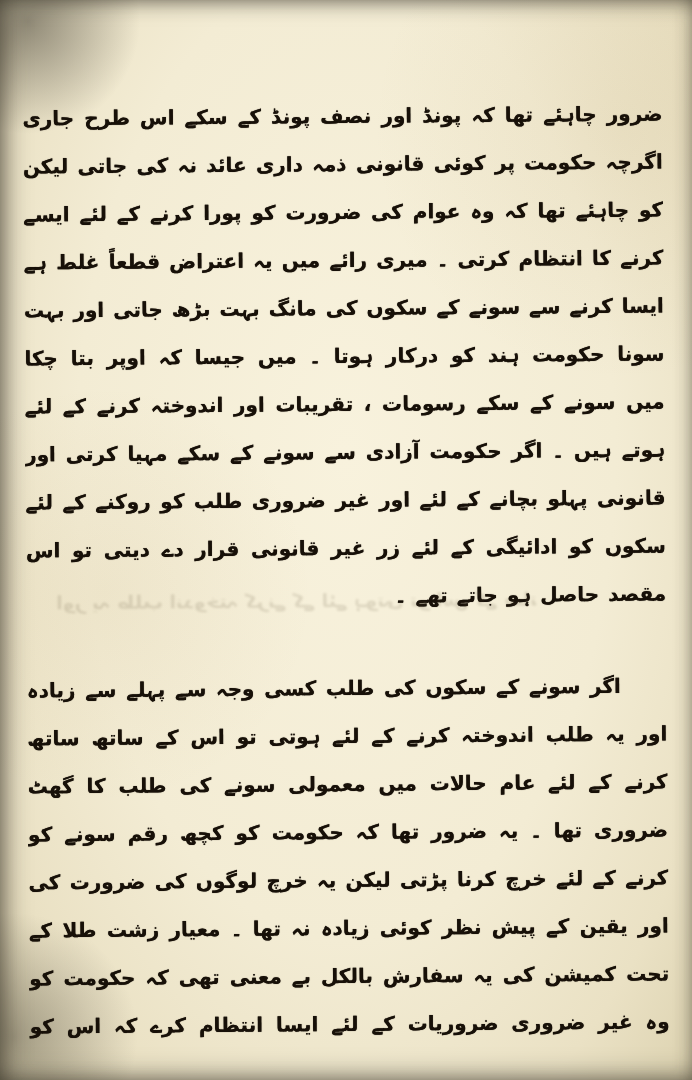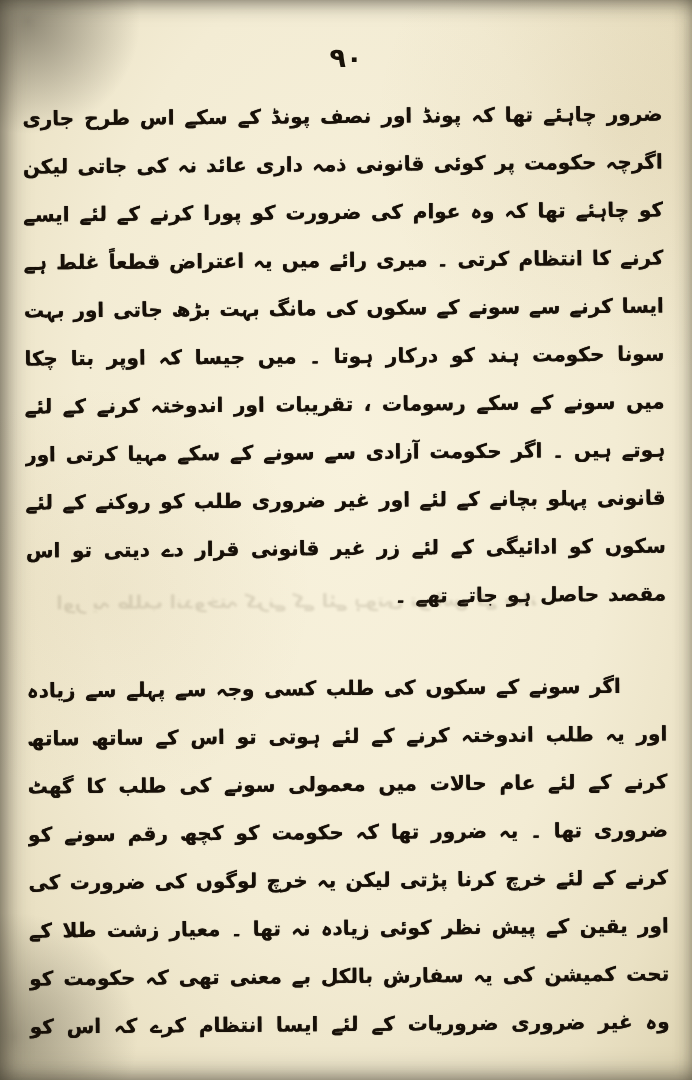--- a/index.html
+++ b/index.html
@@ -82,21 +82,20 @@
     overflow: hidden;
     white-space: nowrap;
     pointer-events: none;
   }
 </style>
 </head>
 <body>
 
 <div class="scan">
 
-  <div class="page-number">٩٠</div>
 
   <div class="text-block">
 
     <div class="para">
       <div class="line">ضرور چاہئے تھا کہ پونڈ اور نصف پونڈ کے سکے اس طرح جاری رہتے اور</div>
       <div class="line">اگرچہ حکومت پر کوئی قانونی ذمہ داری عائد نہ کی جاتی لیکن عملی طور پر حکومت</div>
       <div class="line">کو چاہئے تھا کہ وہ عوام کی ضرورت کو پورا کرنے کے لئے ایسے سکے مہیا</div>
       <div class="line">کرنے کا انتظام کرتی ۔ میری رائے میں یہ اعتراض قطعاً غلط ہے کہ</div>
       <div class="line">ایسا کرنے سے سونے کے سکوں کی مانگ بہت بڑھ جاتی اور بہت زیادہ</div>
       <div class="line">سونا حکومت ہند کو درکار ہوتا ۔ میں جیسا کہ اوپر بتا چکا ہوں ہندوستان</div>

